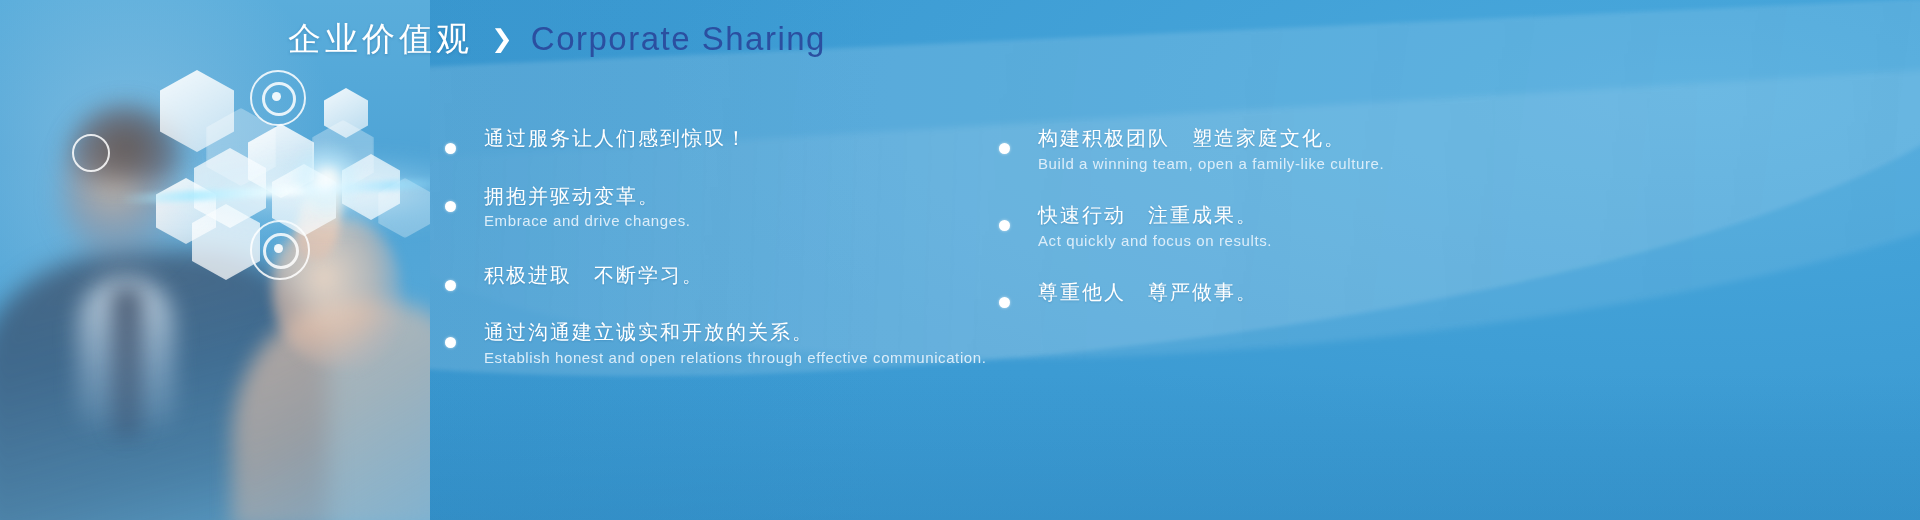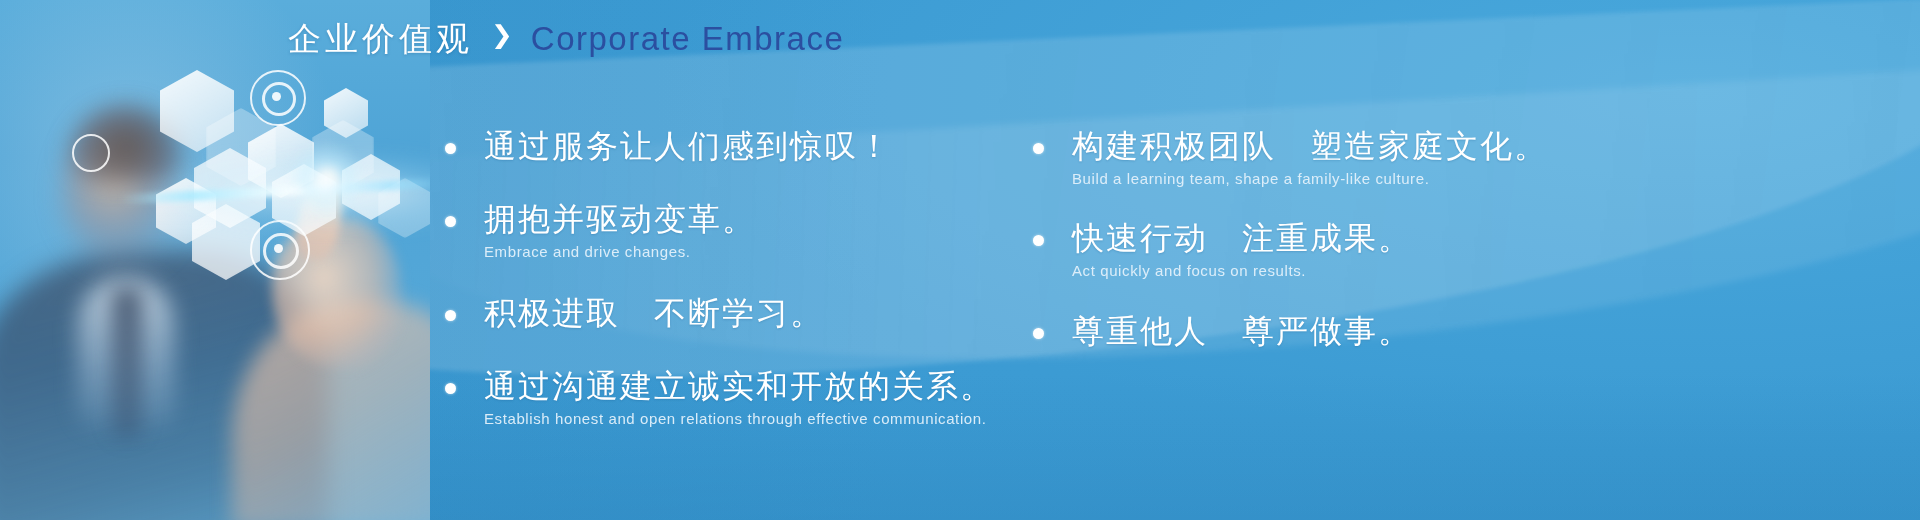--- a/index.html
+++ b/index.html
@@ -144,50 +144,50 @@
     transform:rotate(-3deg);
   }
   .beam-glow{
     position:absolute;left:150px;top:150px;width:300px;height:84px;
     background:radial-gradient(ellipse at 60% 50%, rgba(255,255,255,.55) 0%, rgba(190,235,255,.18) 45%, rgba(160,220,255,0) 75%);
     filter:blur(8px);
   }
 
   
   .header{
-    position:absolute;left:288px;top:22px;display:flex;align-items:flex-start;gap:18px;
+    position:absolute;left:288px;top:22px;display:flex;align-items:center;gap:18px;
   }
   .title-cn{
     font-size:33px;letter-spacing:4px;color:#ffffff;line-height:1;
     font-weight:400;
     text-shadow:0 1px 3px rgba(30,90,140,.35);
     white-space:nowrap;
   }
   .title-sep{
     font-size:26px;color:#ffffff;line-height:1;font-weight:700;
     transform:translateY(-1px) scaleY(.95);
   }
   .title-en{
     font-size:33px;letter-spacing:1.5px;color:#2b4fa0;line-height:1;
     font-weight:400;white-space:nowrap;
   }
 
   
   .col{position:absolute;top:0;}
   .col-left{left:438px;top:126px;width:600px;}
-  .col-right{left:1026px;top:126px;width:840px;}
+  .col-right{left:992px;top:126px;width:840px;}
 
   .item{position:relative;padding-left:46px;margin-bottom:32px;}
   .item:last-child{margin-bottom:0;}
   .bullet{
     position:absolute;left:7px;top:17px;width:11px;height:11px;border-radius:50%;
     background:#ffffff;box-shadow:0 0 3px rgba(255,255,255,.6);
   }
   .cn{
-    font-size:32px;letter-spacing:2px;color:#ffffff;line-height:1.28;
+    font-size:20px;letter-spacing:2px;color:#ffffff;line-height:1.28;
     font-weight:400;white-space:nowrap;
     text-shadow:0 1px 2px rgba(30,95,145,.28);
   }
   .en{
     font-size:15px;letter-spacing:.6px;color:#e3f1fb;line-height:1.3;
     margin-top:2px;white-space:nowrap;opacity:.95;
   }
   .col-right .item{margin-bottom:30px;}
 </style>
 </head>
@@ -238,21 +238,21 @@
     </div>
 
     <div class="beam-glow"></div>
     <div class="beam"></div>
     <div class="fingertip-glow"></div>
   </div>
 
   <div class="header">
     <span class="title-cn">企业价值观</span>
     <span class="title-sep">❯</span>
-    <span class="title-en">Corporate Embrace</span>
+    <span class="title-en">Corporate Sharing</span>
   </div>
 
   <div class="col col-left">
 
     <div class="item">
       <span class="bullet"></span>
       <div class="cn">通过服务让人们感到惊叹！</div>
     </div>
 
     <div class="item">
@@ -272,21 +272,21 @@
       <div class="en">Establish honest and open relations through effective communication.</div>
     </div>
 
   </div>
 
   <div class="col col-right">
 
     <div class="item">
       <span class="bullet"></span>
       <div class="cn">构建积极团队　塑造家庭文化。</div>
-      <div class="en">Build a learning team, shape a family-like culture.</div>
+      <div class="en">Build a winning team, open a family-like culture.</div>
     </div>
 
     <div class="item">
       <span class="bullet"></span>
       <div class="cn">快速行动　注重成果。</div>
       <div class="en">Act quickly and focus on results.</div>
     </div>
 
 
     <div class="item">

